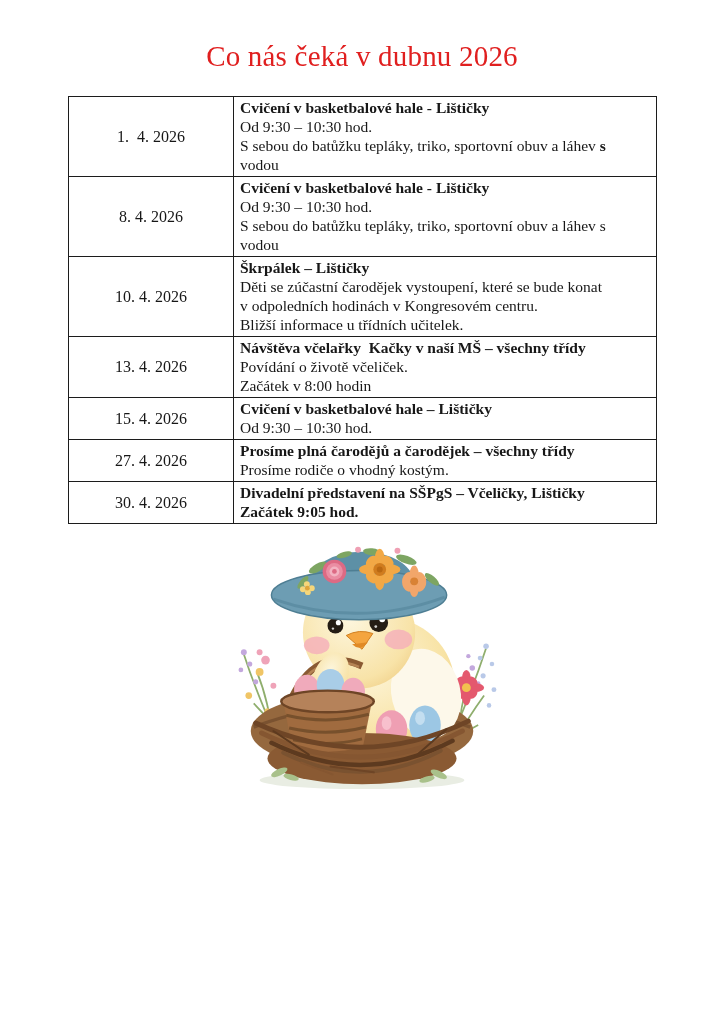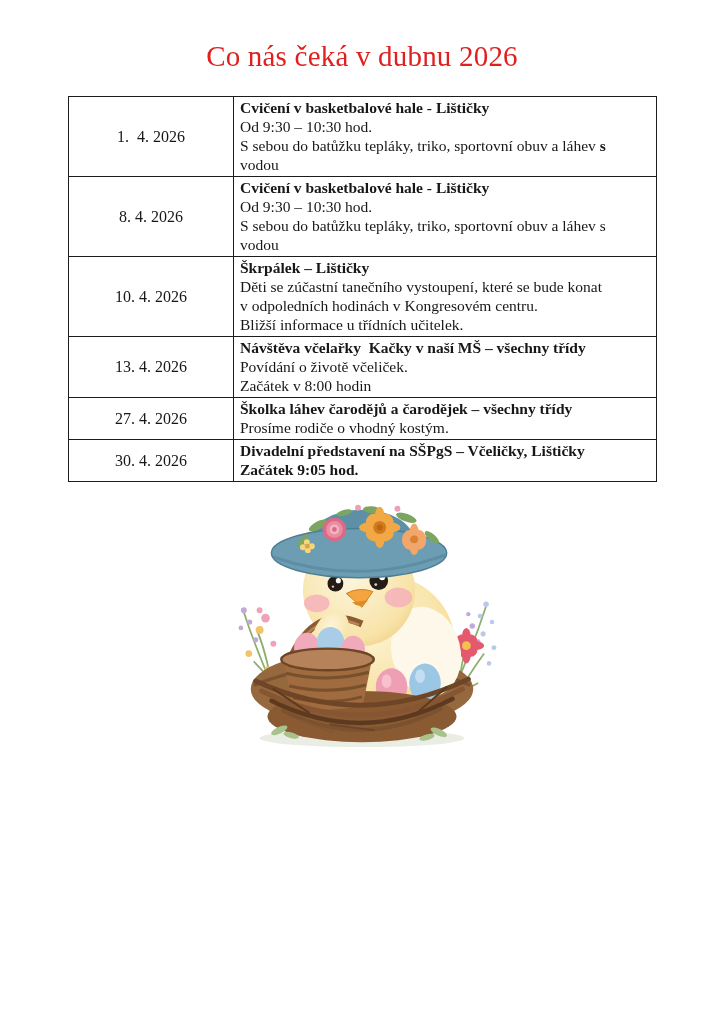--- a/index.html
+++ b/index.html
@@ -89,37 +89,44 @@
             <div class="line"><span class="b">Cvičení v basketbalové hale - Lištičky</span></div>
             <div class="line"><span>Od 9:30 – 10:30 hod.</span></div>
             <div class="line"><span>S sebou do batůžku tepláky, triko, sportovní obuv a láhev s</span></div>
             <div class="line"><span>vodou</span></div>
           </td>
         </tr>
         <tr>
           <td class="date-cell">10. 4. 2026</td>
           <td class="event-cell">
             <div class="line"><span class="b">Škrpálek – Lištičky</span></div>
-            <div class="line"><span>Děti se zúčastní tanečního vystoupení, které se bude konat</span></div>
+            <div class="line"><span>Děti se zúčastní čarodějek vystoupení, které se bude konat</span></div>
             <div class="line"><span>v odpoledních hodinách v Kongresovém centru.</span></div>
             <div class="line"><span>Bližší informace u třídních učitelek.</span></div>
           </td>
         </tr>
         <tr>
           <td class="date-cell">13. 4. 2026</td>
           <td class="event-cell">
             <div class="line"><span class="b">Návštěva včelařky  Kačky v naší MŠ – všechny třídy</span></div>
             <div class="line"><span>Povídání o životě včeliček.</span></div>
             <div class="line"><span>Začátek v 8:00 hodin</span></div>
           </td>
         </tr>
         <tr>
+          <td class="date-cell">15. 4. 2026</td>
+          <td class="event-cell">
+            <div class="line"><span class="b">Cvičení v basketbalové hale – Lištičky</span></div>
+            <div class="line"><span>Od 9:30 – 10:30 hod.</span></div>
+          </td>
+        </tr>
+        <tr>
           <td class="date-cell">27. 4. 2026</td>
           <td class="event-cell">
-            <div class="line"><span class="b">Školka láhev čarodějů a čarodějek – všechny třídy</span></div>
+            <div class="line"><span class="b">Prosíme plná čarodějů a čarodějek – všechny třídy</span></div>
             <div class="line"><span>Prosíme rodiče o vhodný kostým.</span></div>
           </td>
         </tr>
         <tr>
           <td class="date-cell">30. 4. 2026</td>
           <td class="event-cell">
             <div class="line"><span class="b">Divadelní představení na SŠPgS – Včeličky, Lištičky</span></div>
             <div class="line"><span class="b">Začátek 9:05 hod.</span></div>
           </td>
         </tr>

